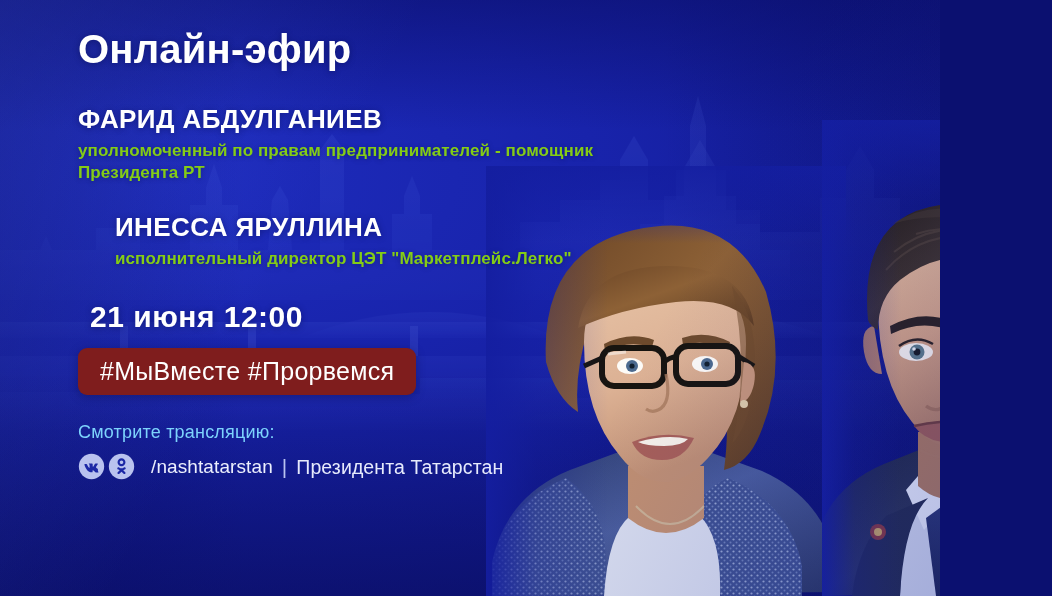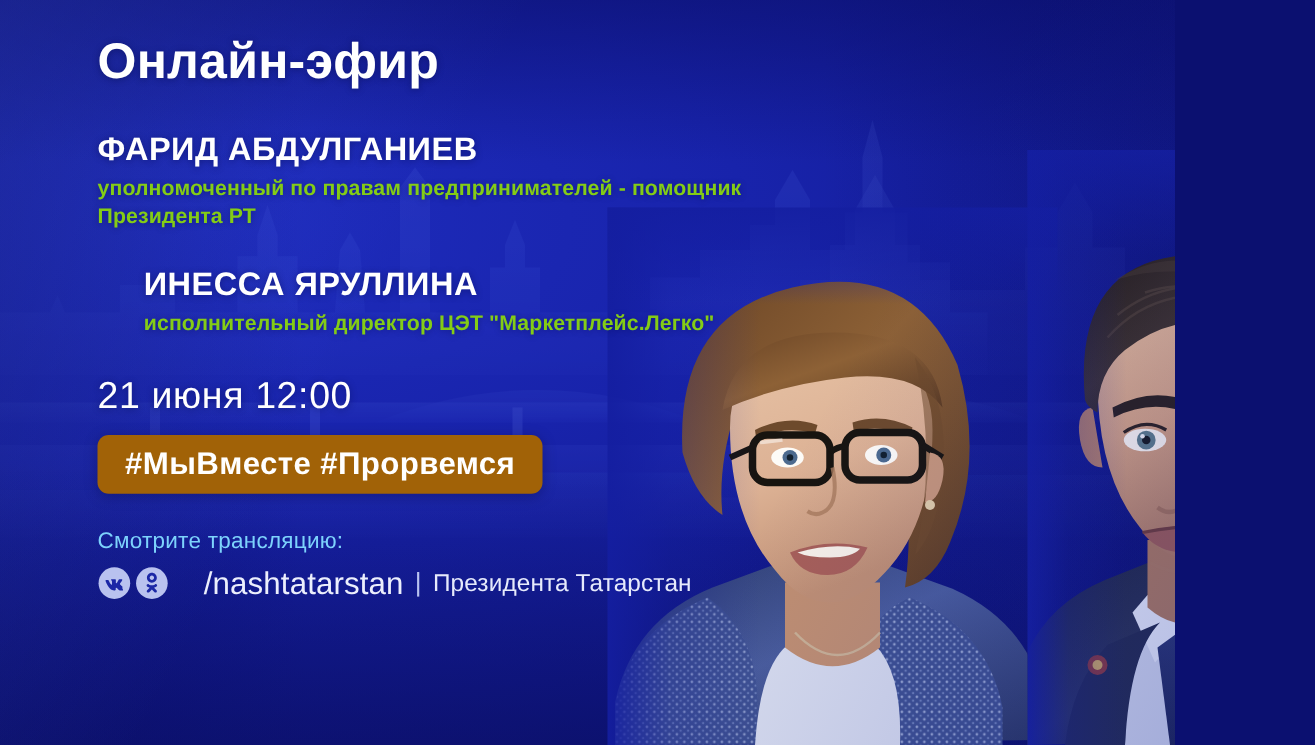--- a/index.html
+++ b/index.html
@@ -117,39 +117,39 @@
     margin: 4px 0 0 0;
     font-size: 17px;
     line-height: 22px;
     font-weight: 700;
     color: #84cc16;
     letter-spacing: .1px;
     text-shadow: 0 1px 5px rgba(6,10,70,.4);
   }
 
   .datetime {
-    margin: 30px 0 0 0;
+    margin: 30px 0 0 12px;
     font-size: 30px;
     line-height: 34px;
-    font-weight: 400;
+    font-weight: 700;
     color: #ffffff;
     letter-spacing: .5px;
     text-shadow: 0 1px 6px rgba(6,10,70,.45);
   }
 
   .hashtags {
     display: inline-block;
     margin-top: 14px;
     padding: 8px 22px 9px 22px;
     border-radius: 9px;
-    background: #a16207;
+    background: #7f1d1d;
     color: #ffffff;
     font-size: 25px;
     line-height: 30px;
-    font-weight: 700;
+    font-weight: 400;
     letter-spacing: .3px;
     box-shadow: 0 2px 10px rgba(5,8,60,.35);
   }
 
   .watch-label {
     margin: 26px 0 0 0;
     font-size: 18px;
     line-height: 22px;
     font-weight: 400;
     color: #7dd3fc;
@@ -159,22 +159,22 @@
   .social-row {
     display: flex;
     align-items: center;
     margin-top: 10px;
     gap: 0;
   }
   .social-icons { display: flex; align-items: center; gap: 3px; }
   .social-icon { display: block; width: 27px; height: 27px; }
 
   .social-handle {
-    margin-left: 28px;
-    font-size: 25px;
+    margin-left: 16px;
+    font-size: 19px;
     line-height: 24px;
     color: #eceffd;
     font-weight: 400;
     letter-spacing: .1px;
     white-space: nowrap;
   }
   .social-sep {
     margin: 0 9px;
     color: #b9c2f0;
     font-weight: 300;

